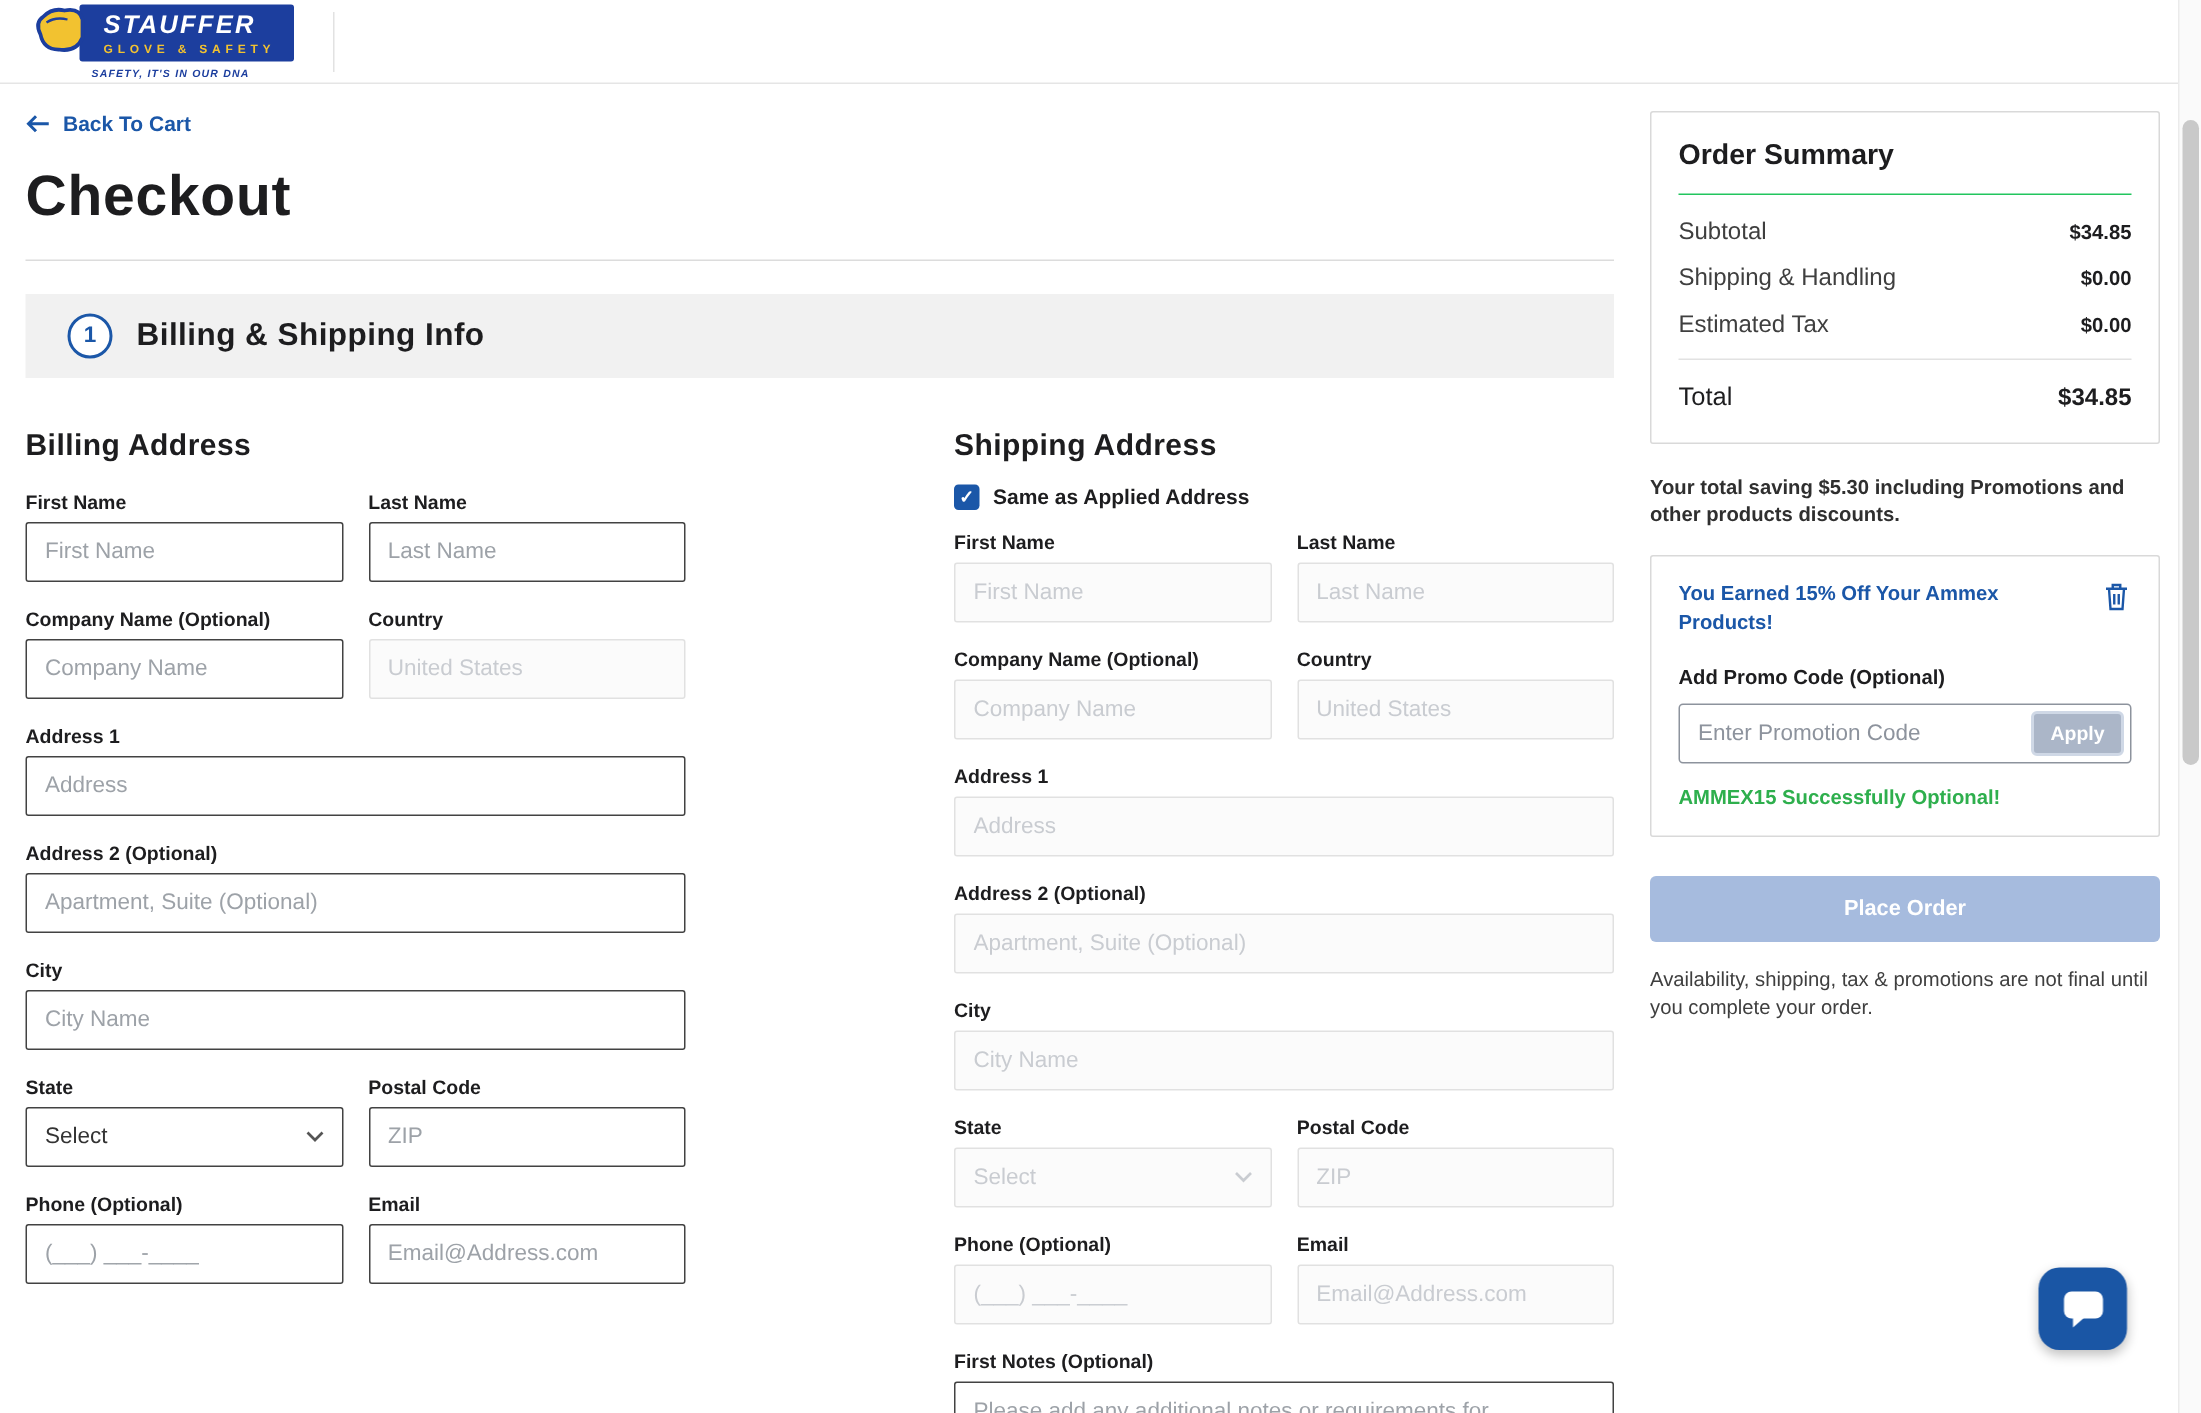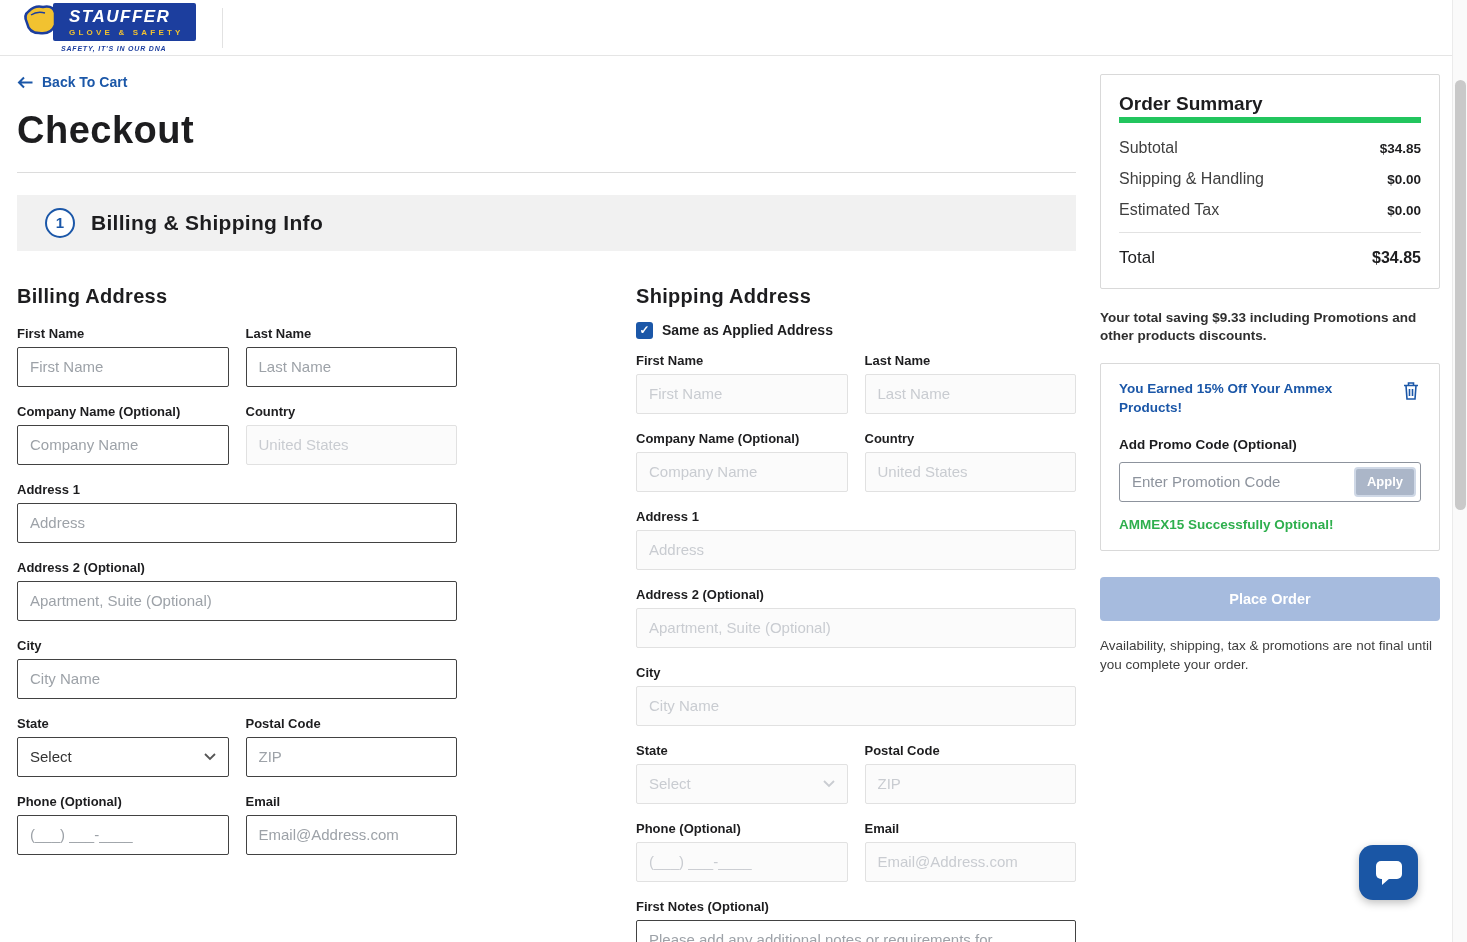--- a/index.html
+++ b/index.html
@@ -54,21 +54,21 @@
   .checkbox-row { display: flex; align-items: center; gap: 9px; margin: -4px 0 14px; cursor: pointer; }
   .checkbox { width: 17px; height: 17px; background: #1b57a8; border-radius: 3px; color: #fff; font-size: 12px; font-weight: 700;
     display: flex; align-items: center; justify-content: center; }
   .checkbox-label { font-size: 14px; font-weight: 600; }
 
   .textarea-input { height: 70px; padding-top: 10px; resize: none; }
   .textarea-input::placeholder { color: #9da2a8; }
 
   
   .summary-card { border: 1px solid #d9d9d9; border-radius: 2px; padding: 18px 18px 20px; }
-  .summary-title { font-size: 19px; font-weight: 800; padding-bottom: 2px; border-bottom: 6px solid #22c55e; margin-bottom: 16px; }
+  .summary-title { font-size: 19px; font-weight: 800; padding-bottom: 14px; border-bottom: 1px solid #22c55e; margin-bottom: 16px; }
   .summary-row { display: flex; justify-content: space-between; margin-bottom: 13px; align-items: baseline; }
   .summary-row .r-label { font-size: 16px; color: #3f3f3f; }
   .summary-row .r-value { font-size: 13.5px; font-weight: 700; color: #1d1d1f; }
   .total-row { display: flex; justify-content: space-between; border-top: 1px solid #e2e2e2; padding-top: 15px; margin-top: 6px; align-items: baseline; }
   .total-row .t-label { font-size: 17px; font-weight: 500; }
   .total-row .t-value { font-size: 16px; font-weight: 800; }
 
   .savings-note { margin: 20px 0 18px; font-size: 13.5px; font-weight: 600; color: #2f2f2f; line-height: 1.35; }
 
   .promo-card { border: 1px solid #d9d9d9; border-radius: 2px; padding: 16px 18px 18px; }
@@ -307,21 +307,21 @@
         <span class="r-label">Estimated Tax</span>
         <span class="r-value">$0.00</span>
       </div>
 
       <div class="total-row">
         <span class="t-label">Total</span>
         <span class="t-value">$34.85</span>
       </div>
     </div>
 
-    <p class="savings-note">Your total saving $9.33 including Promotions and other products discounts.</p>
+    <p class="savings-note">Your total saving $5.30 including Promotions and other products discounts.</p>
 
     <div class="promo-card">
       <div class="earned-row">
         <div class="earned-text">You Earned 15% Off Your Ammex Products!</div>
         <button class="trash-btn">
           <svg width="20" height="21" viewBox="0 0 20 21">
               <path d="M3 5.5 h14 M7.5 5.5 V3 h5 v2.5 M5 5.5 l1 13.5 h8 l1 -13.5 M8.5 9 v7 M11.5 9 v7" fill="none" stroke="currentColor" stroke-width="1.6"></path>
             </svg>
         </button>
       </div>

